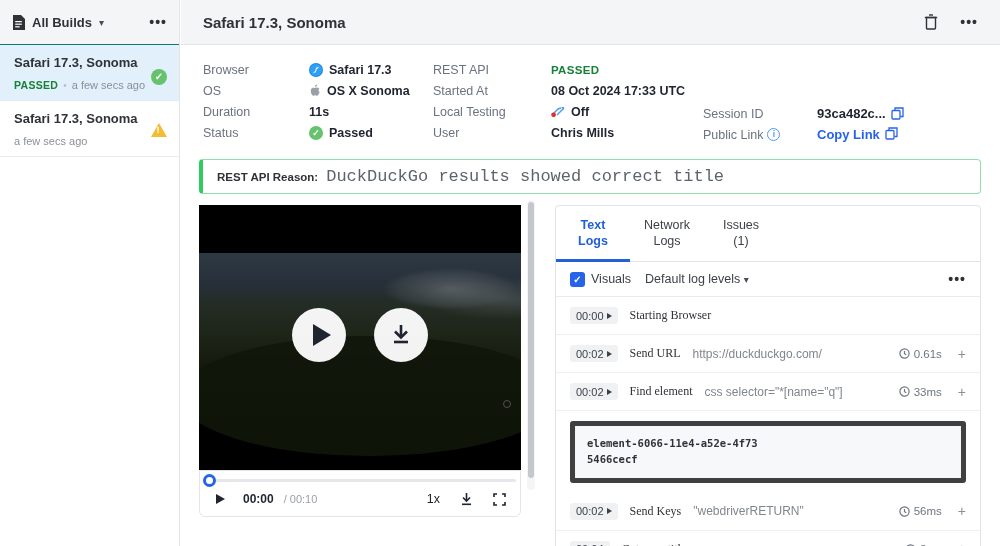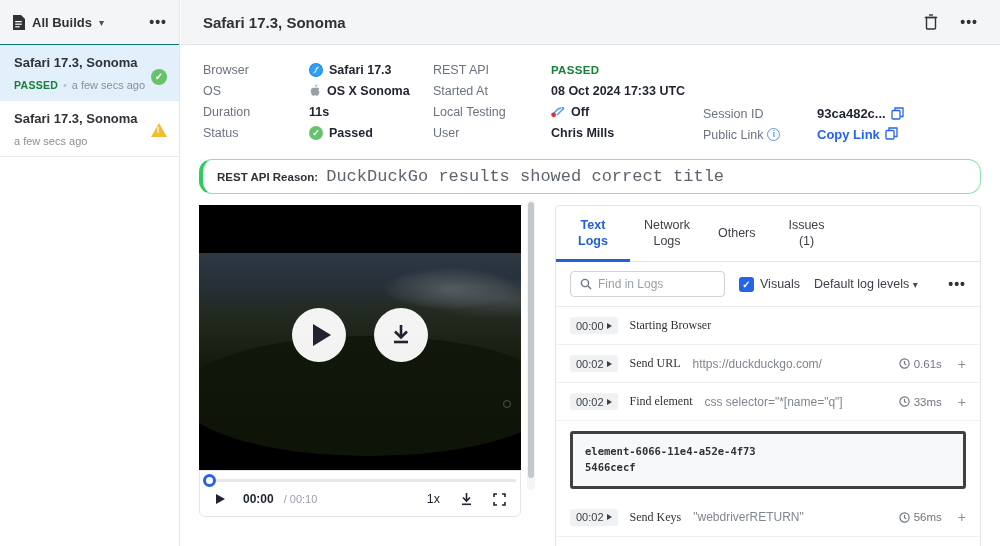--- a/index.html
+++ b/index.html
@@ -37,21 +37,21 @@
   .meta-col.c3 { grid-template-columns:88px auto; align-content:start;margin-top:44px; }
   .meta-label { color:#6b7280; font-size:12.5px; }
   .meta-value { color:#1f2430; font-size:12.5px; font-weight:700; display:flex; align-items:center; gap:6px; }
   .green-text { color:#188038; font-weight:700; letter-spacing:.3px; font-size:11.5px; }
   .mini-check { width:14px; height:14px; border-radius:50%; background:#67c26d; color:#fff; font-size:9px; line-height:14px; text-align:center; font-weight:700; display:inline-block; }
   .blue-link { color:#2563eb; font-weight:700; cursor:pointer; display:flex; gap:5px; }
   .sess-val { color:#1f2430; font-weight:700; display:flex; align-items:center; gap:5px; cursor:pointer; }
   .info-i { width:13px; height:13px; border:1.3px solid #4f9bf0; border-radius:50%; color:#4f9bf0; font-size:8.5px; line-height:11px; text-align:center; font-weight:700; display:inline-block; margin-left:4px; }
 
   
-  .banner { margin:2px 19px 0 18px; border:1px solid #8fe0ab; border-left:4px solid #2ecc5f; border-radius:13px; background:#fff; padding:7px 14px; display:flex; gap:8px; align-items:center; }
+  .banner { margin:2px 19px 0 18px; border:1px solid #8fe0ab; border-left:4px solid #2ecc5f; border-radius:4px; background:#fff; padding:7px 14px; display:flex; gap:8px; align-items:center; }
   .banner b { font-size:11.5px; color:#2f3237; }
   .banner span.reason { font-size:17px; color:#5d646d;font-family:Liberation Mono, monospace; }
 
   
   .content { position:absolute; left:0; top:175px; right:0; bottom:0; }
 
   
   .player { position:absolute; left:18px; top:30px; width:322px; }
   .video { width:322px; height:265px; background:#000; position:relative; overflow:hidden; }
   .frame { position:absolute; left:0; top:48px; width:322px; height:163px;
@@ -97,21 +97,21 @@
   .log-rows { }
   .log-row { display:flex; align-items:center; padding:10px 14px; border-bottom:1px solid #eef0f2; gap:12px; }
   .time-pill { background:#f0f1f3; border-radius:3px; font-size:11px; color:#3c4149; padding:2.5px 6px; display:flex; align-items:center; gap:3px; cursor:pointer; white-space:nowrap; }
   .time-pill .tri { width:0; height:0; border-left:5px solid #3c4149; border-top:3.5px solid transparent; border-bottom:3.5px solid transparent; }
   .log-action { font-size:12px; color:#2f3237; white-space:nowrap;font-family:Liberation Serif, serif; }
   .log-detail { font-size:12px; color:#80868e; white-space:nowrap; overflow:hidden; text-overflow:ellipsis; }
   .log-right { margin-left:auto; display:flex; align-items:center; gap:16px; }
   .log-dur { font-size:11.5px; color:#6f7680; display:flex; align-items:center; gap:4px; white-space:nowrap; }
   .plus { color:#8a9099; font-size:14px; cursor:pointer; }
 
-  .code-block { margin:10px 14px; background:#f7f8f9; border:3px solid #404040; border-radius:3px; padding:10px 12px; display:flex; gap:34px; }
+  .code-block { margin:10px 14px; background:#f7f8f9; border:5px solid #404040; border-radius:3px; padding:10px 12px; display:flex; gap:34px; }
   .code-block code { font-family:"DejaVu Sans Mono","Liberation Mono",monospace; font-size:10.5px; color:#2f3237; font-weight:700; width:172px; word-break:break-all; line-height:1.5; }
 
   svg { display:block; }
 </style>
 </head>
 <body>
 
 <aside class="sidebar">
   <div class="sidebar-header">
     <span>
@@ -303,34 +303,24 @@
     </div>
 
     <div class="v-scrollbar">
       <div class="v-thumb"></div>
     </div>
 
     <div class="logs">
       <div class="tabs">
         <div class="tab active">Text Logs</div>
         <div class="tab">Network Logs</div>
-        <div class="tab">Others</div>
         <div class="tab">Issues (1)</div>
       </div>
 
       <div class="toolbar">
-        <div class="search-box">
-          <span>
-            <svg width="12" height="12" viewBox="0 0 12 12" fill="none" stroke="#6b7280" stroke-width="1.4">
-                <circle cx="5" cy="5" r="3.6"></circle>
-                <line x1="8" y1="8" x2="11" y2="11"></line>
-              </svg>
-          </span>
-          <input type="text" placeholder="Find in Logs" style="">
-        </div>
         <span class="checkbox">✓</span>
         <span class="cb-label">Visuals</span>
         <span class="loglevel">
           <span>Default log levels</span>
           <span class="caret">▾</span>
         </span>
         <span class="dots">•••</span>
       </div>
 
       <div class="log-rows">

